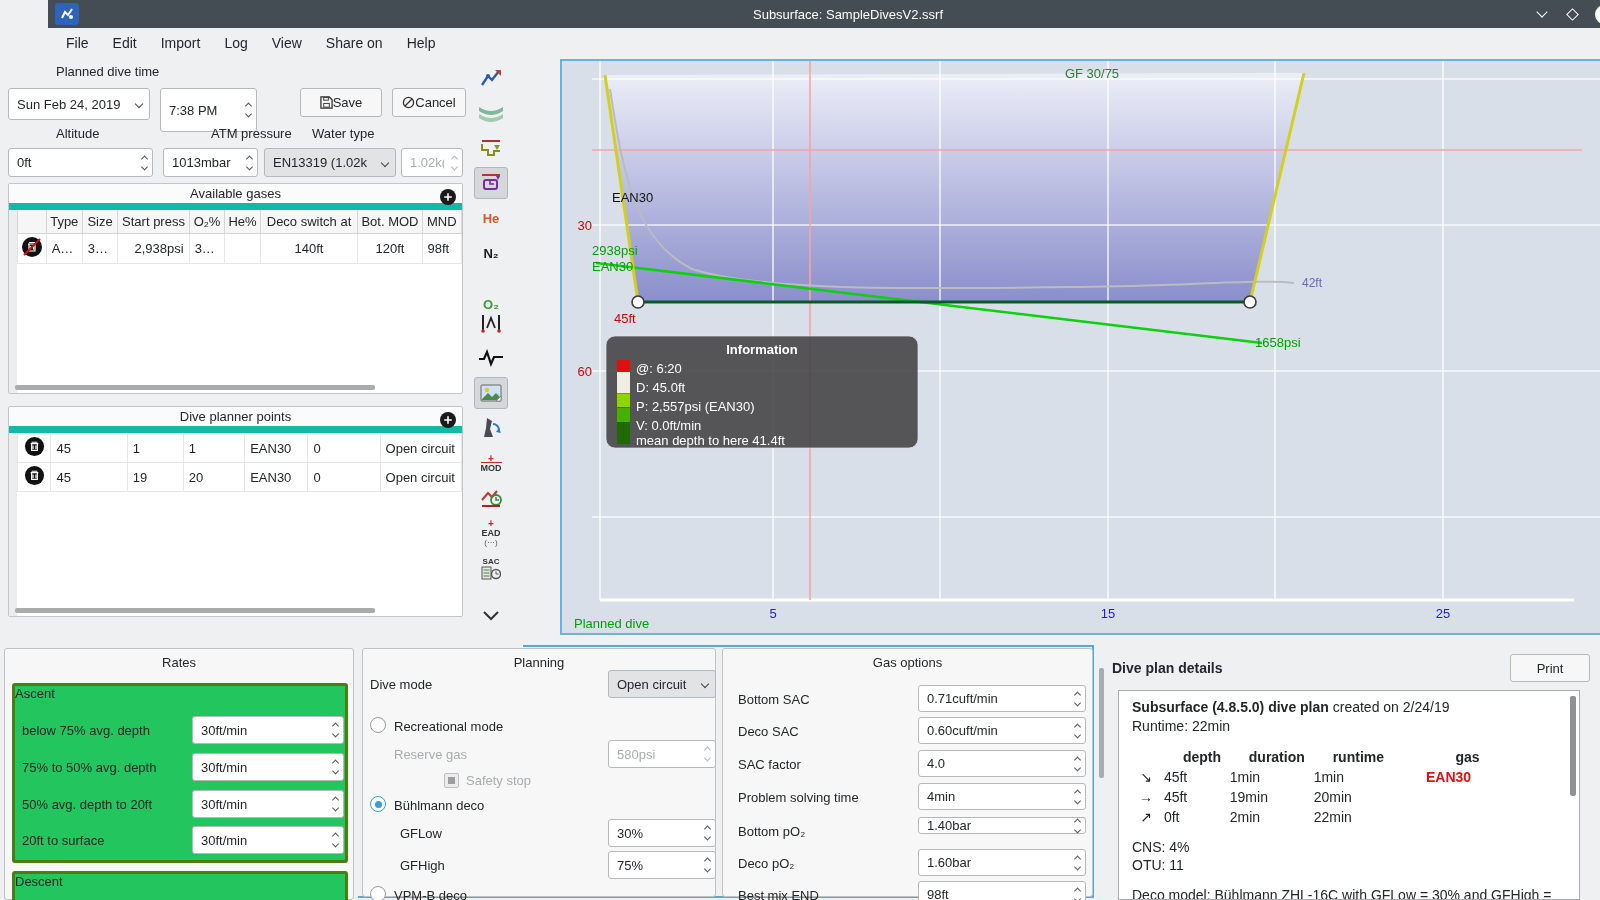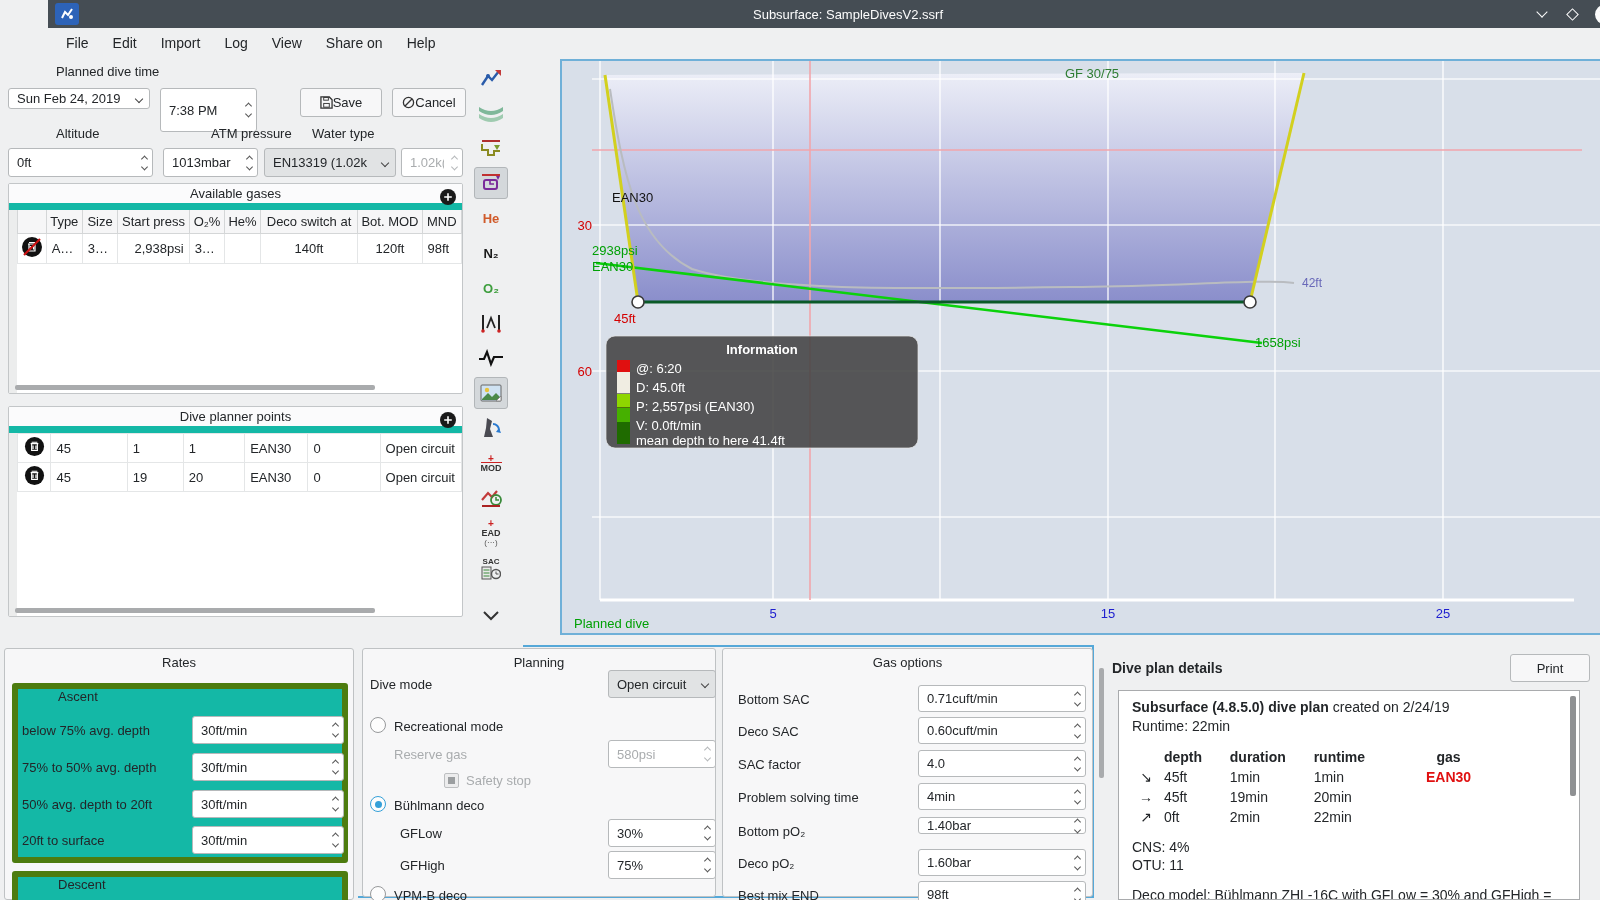--- a/index.html
+++ b/index.html
@@ -57,21 +57,21 @@
   .tbtn { position:absolute; left:474px; width:34px; height:32px; display:flex; align-items:center;
           justify-content:center; border-radius:3px; font-size:12px; }
   .tbtn.active { background:#d4d8db; border:1px solid #b2b6b9; }
 
   
   .chartframe { left:512px; top:59px; width:1046px; height:576px; border:2px solid #6fb0d8; background:#d8dfe9; }
 
   
   .gpanel { position:absolute; background:#f7f7f8; border:1px solid #bfc2c4; border-radius:3px; }
   .gpanel .gtitle { position:absolute; left:0; right:0; top:6px; text-align:center; font-size:13px; }
-  .gbox { position:absolute; background:#14b8a6; border:6px solid #4d7c0f; border-radius:3px;padding-left:40px; }
+  .gbox { position:absolute; background:#22c55e; border:3px solid #4d7c0f; border-radius:3px; }
   .lbl { position:absolute; font-size:13px; white-space:nowrap; }
   .radio { position:absolute; width:16px; height:16px; border:1.5px solid #97999b; border-radius:50%; background:#fdfdfd; }
   .radio.sel { border-color:#35a0d8; }
   .radio.sel::after { content:""; position:absolute; left:3.5px; top:3.5px; width:7px; height:7px; border-radius:50%; background:#35a0d8; }
   .checkbox { position:absolute; width:15px; height:15px; border:1px solid #bdbfc1; background:#ececed; border-radius:2px; }
   .checkbox::after { content:""; position:absolute; left:3px; top:3px; width:7px; height:7px; background:#9b9ea0; }
 
   
   .pd-box { position:absolute; background:#fff; border:1px solid #a9abad; font-size:14px; overflow:hidden; }
   .pd-line { position:absolute; left:13px; white-space:nowrap; }
@@ -106,21 +106,21 @@
     <span>File</span>
     <span>Edit</span>
     <span>Import</span>
     <span>Log</span>
     <span>View</span>
     <span>Share on</span>
     <span>Help</span>
   </div>
 
   <div class="abs lbl" style="left:8px;top:64px;">Planned dive time</div>
-  <div class="field" style="left:8px;top:88px;width:142px;height:21px;">
+  <div class="field" style="left:8px;top:88px;width:142px;height:32px;">
     <span>Sun Feb 24, 2019</span>
       <span class="combo-arrow"></span>
   </div>
   <div class="field" style="left:160px;top:88px;width:97px;height:44px;">
     <span>7:38 PM</span>
     <span class="arrows">
         <span class="u"></span>
         <span class="d"></span>
       </span>
   </div>
@@ -308,21 +308,21 @@
         <path d="M11 9 v4 h4" stroke="#7a2a9a" stroke-width="1.6" fill="none"></path>
         <polygon points="17,5 21,5 19,9" fill="#7a2a9a"></polygon>
       </svg>
   </div>
   <div class="tbtn" style="top:202px;">
     <span style="color:#d05a2a;font-weight:bold;font-size:13px;">He</span>
   </div>
   <div class="tbtn" style="top:237px;">
     <span style="color:#1a1a1a;font-weight:bold;font-size:13px;">N₂</span>
   </div>
-  <div class="tbtn" style="top:272px;">
+  <div class="tbtn" style="top:288px;">
     <span style="color:#3d9e3d;font-weight:bold;font-size:13px;">O₂</span>
   </div>
   <div class="tbtn" style="top:307px;">
     <svg width="24" height="22" viewBox="0 0 24 22">
         <path d="M4 3 v15 M20 3 v15" stroke="#222" stroke-width="2"></path>
         <path d="M8 16 L12 6 L16 16" stroke="#222" stroke-width="1.8" fill="none"></path>
         <circle cx="4" cy="19" r="1.8" fill="#cc2222"></circle>
         <circle cx="20" cy="19" r="1.8" fill="#cc2222"></circle>
       </svg>
   </div>
@@ -614,21 +614,21 @@
   <div class="btn" style="left:1510px;top:654px;width:80px;height:28px;">
     <span>Print</span>
   </div>
   <div class="pd-box" style="left:1118px;top:690px;width:462px;height:210px;">
     <div class="pd-line" style="top:8px;">
       <b>Subsurface (4.8.5.0) dive plan</b><span> created on 2/24/19</span>
     </div>
     <div class="pd-line" style="top:27px;">Runtime: 22min</div>
     <div class="pd-line" style="top:58px;font-weight:bold;">
       <span class="pd-col" style="width:28px;"></span>
-      <span class="pd-col" style="width:62px;">depth</span>
+      <span class="pd-col" style="width:62px;margin-left:19px;">depth</span>
       <span class="pd-col" style="width:80px;">duration</span>
       <span class="pd-col" style="width:96px;">runtime</span>
       <span class="pd-col" style="width:70px;text-align:center;">gas</span>
     </div>
     <div class="pd-line" style="top:78px;">
       <span class="pd-col" style="width:28px;text-align:center;">↘</span>
       <span class="pd-col" style="width:62px;">45ft</span>
       <span class="pd-col" style="width:80px;">1min</span>
       <span class="pd-col" style="width:96px;">1min</span>
       <span class="pd-col" style="width:70px;text-align:center;color:#e01010;font-weight:bold;">EAN30</span>

